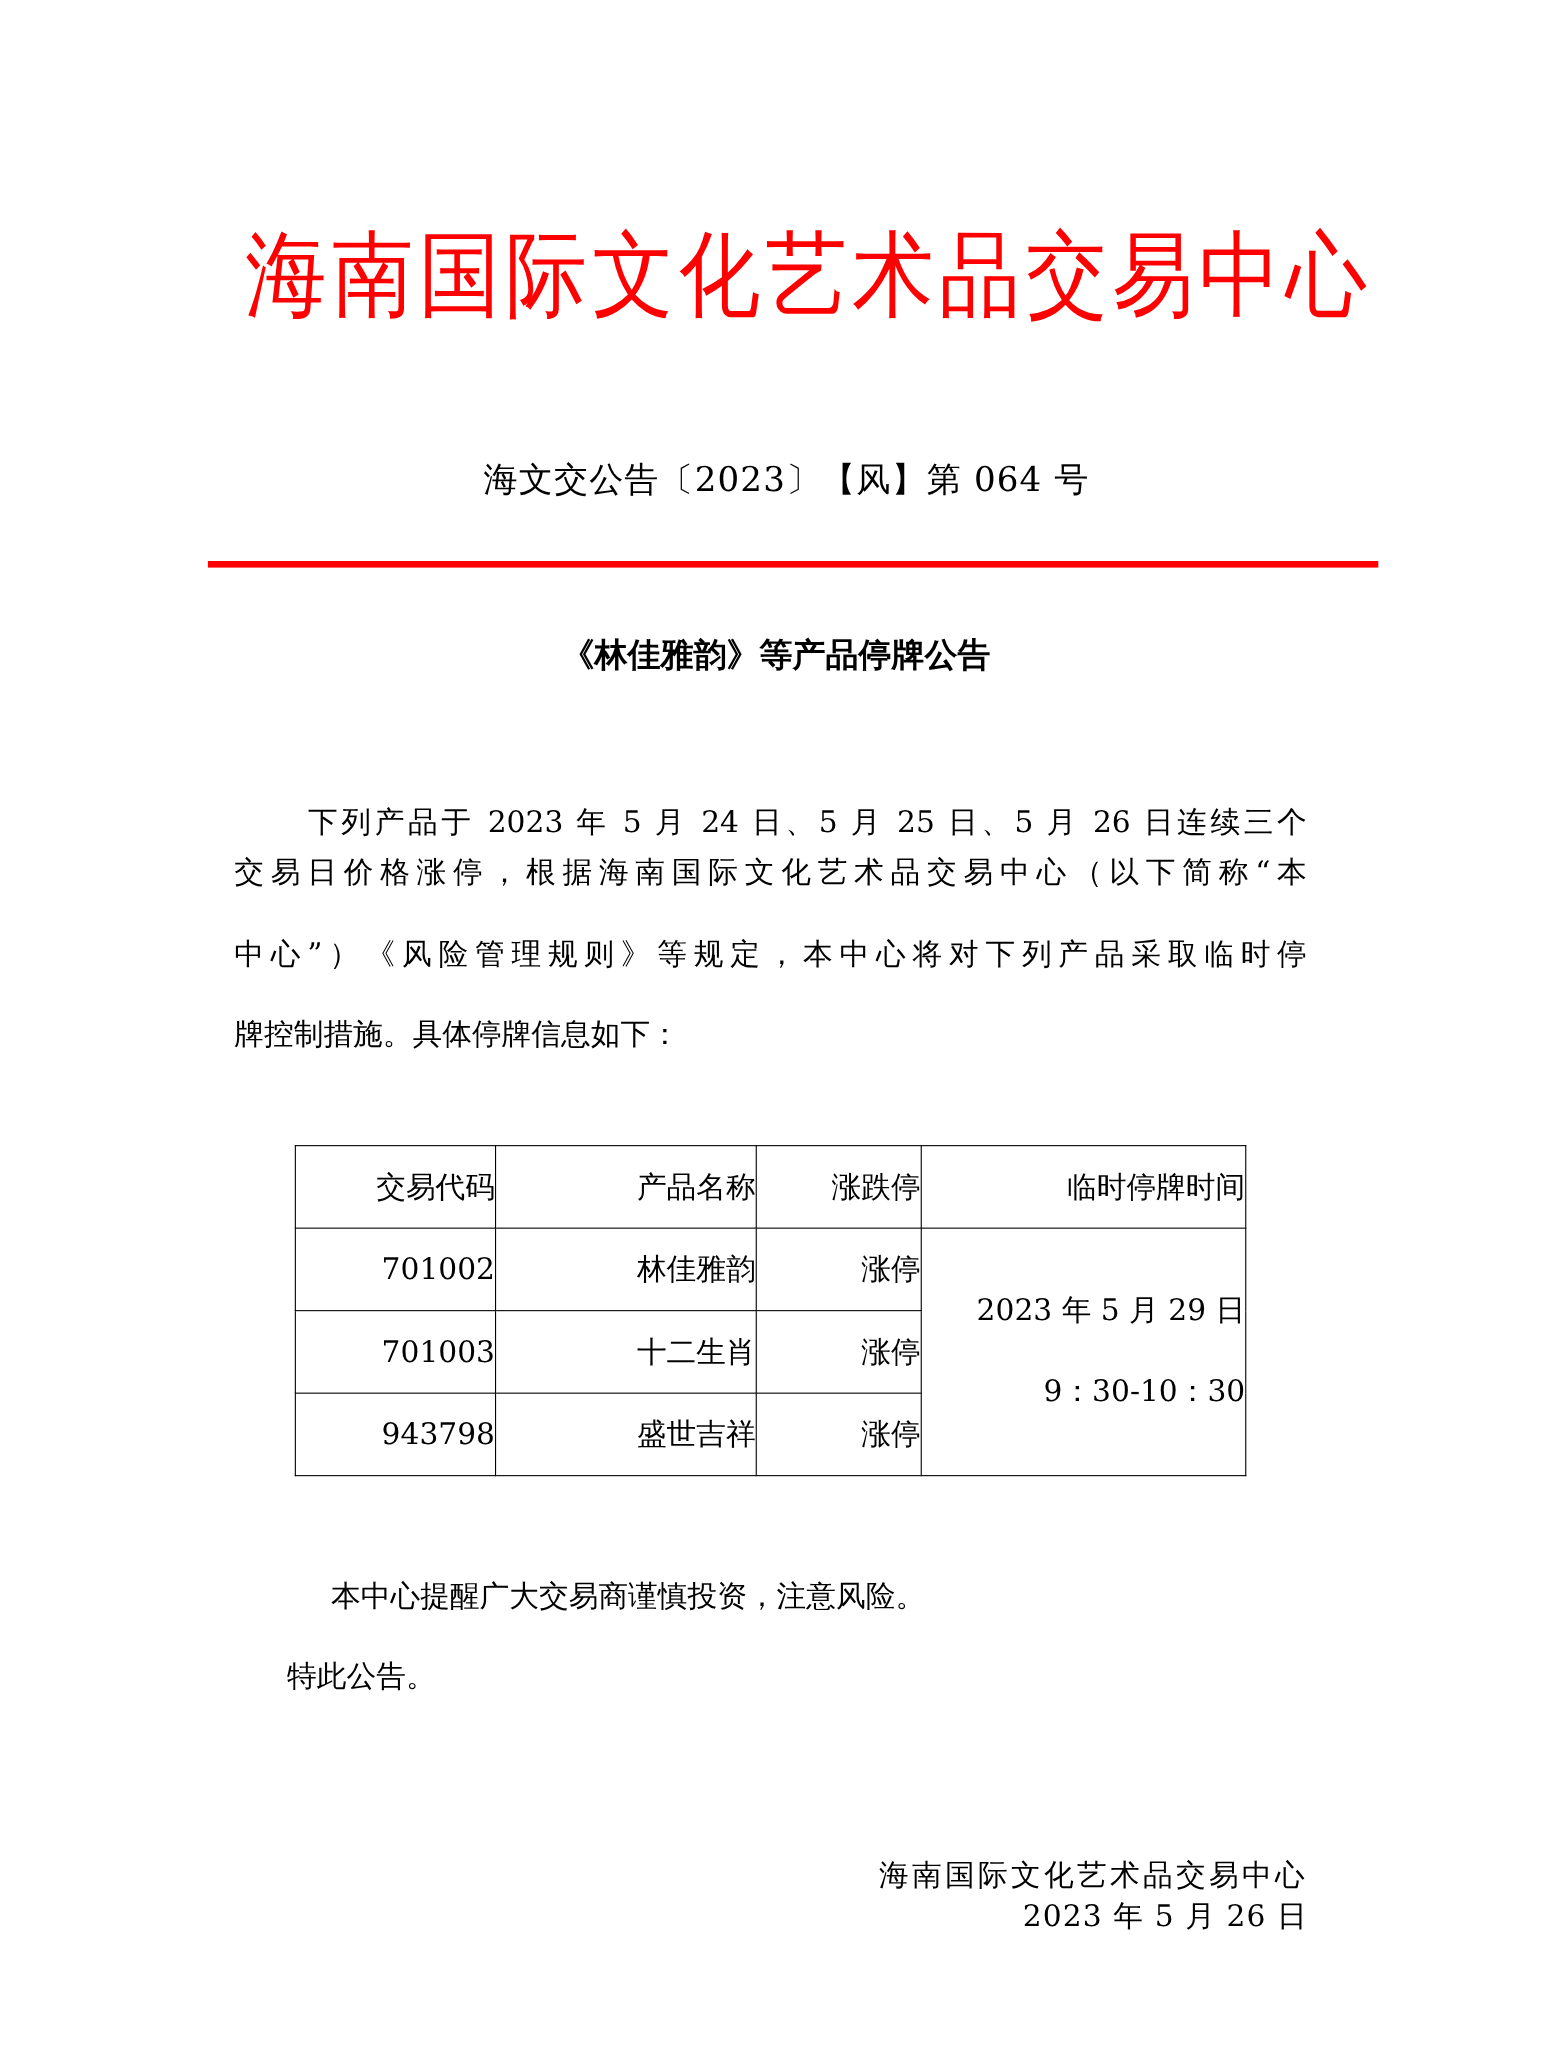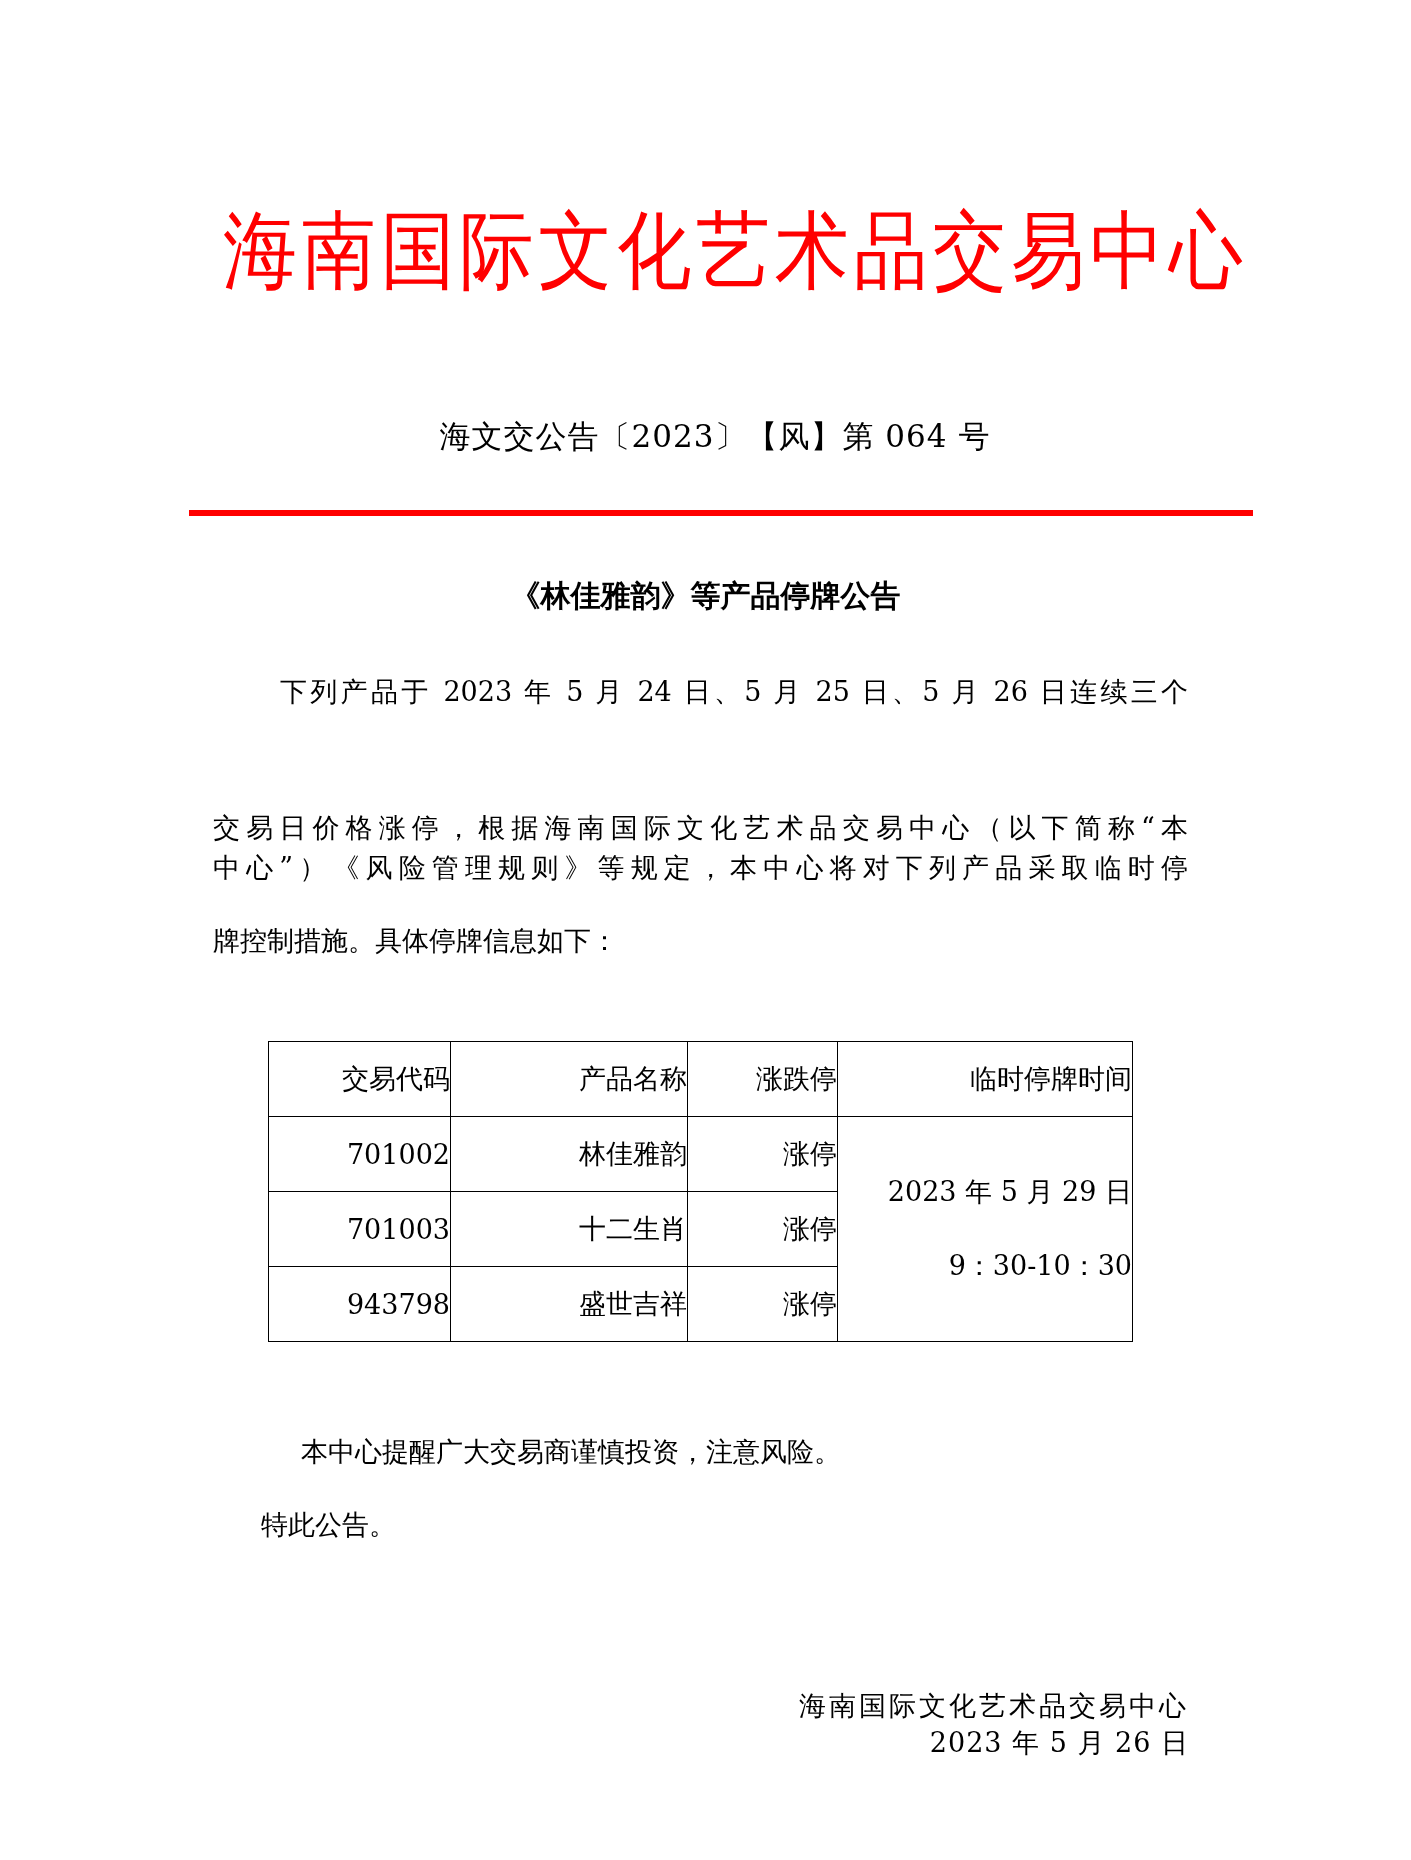--- a/index.html
+++ b/index.html
@@ -143,22 +143,22 @@
   <span>中</span>
   <span>心</span>
 </div>
 
 <div class="abs doc-number">海文交公告〔2023〕【风】第 064 号</div>
 
 <div class="abs red-rule"></div>
 
 <div class="abs heading">《林佳雅韵》等产品停牌公告</div>
 
-<div class="abs para-line first" style="top:672px;">下列产品于 2023 年 5 月 24 日、5 月 25 日、5 月 26 日连续三个</div>
-<div class="abs para-line" style="top:808px;">交易日价格涨停，根据海南国际文化艺术品交易中心（以下简称“本</div>
+<div class="abs para-line first" style="top:728px;">下列产品于 2023 年 5 月 24 日、5 月 25 日、5 月 26 日连续三个</div>
+<div class="abs para-line" style="top:774px;">交易日价格涨停，根据海南国际文化艺术品交易中心（以下简称“本</div>
 <div class="abs para-line" style="top:848px;">中心”）《风险管理规则》等规定，本中心将对下列产品采取临时停</div>
 <div class="abs para-line last" style="top:921px;">牌控制措施。具体停牌信息如下：</div>
 
 <table class="halt-table">
   <colgroup>
     <col style="width:182px;">
     <col style="width:237px;">
     <col style="width:150px;">
     <col style="width:295px;">
   </colgroup>

